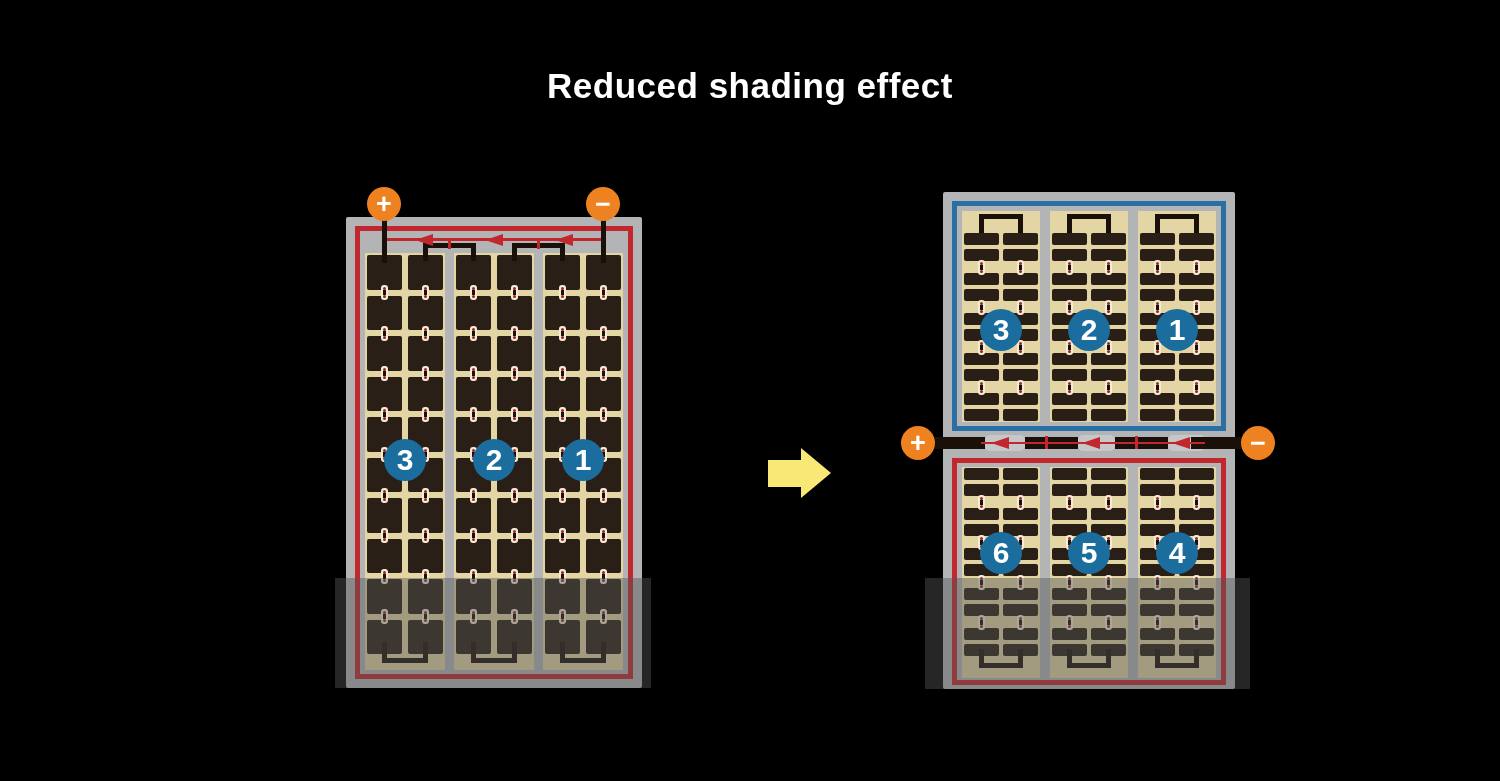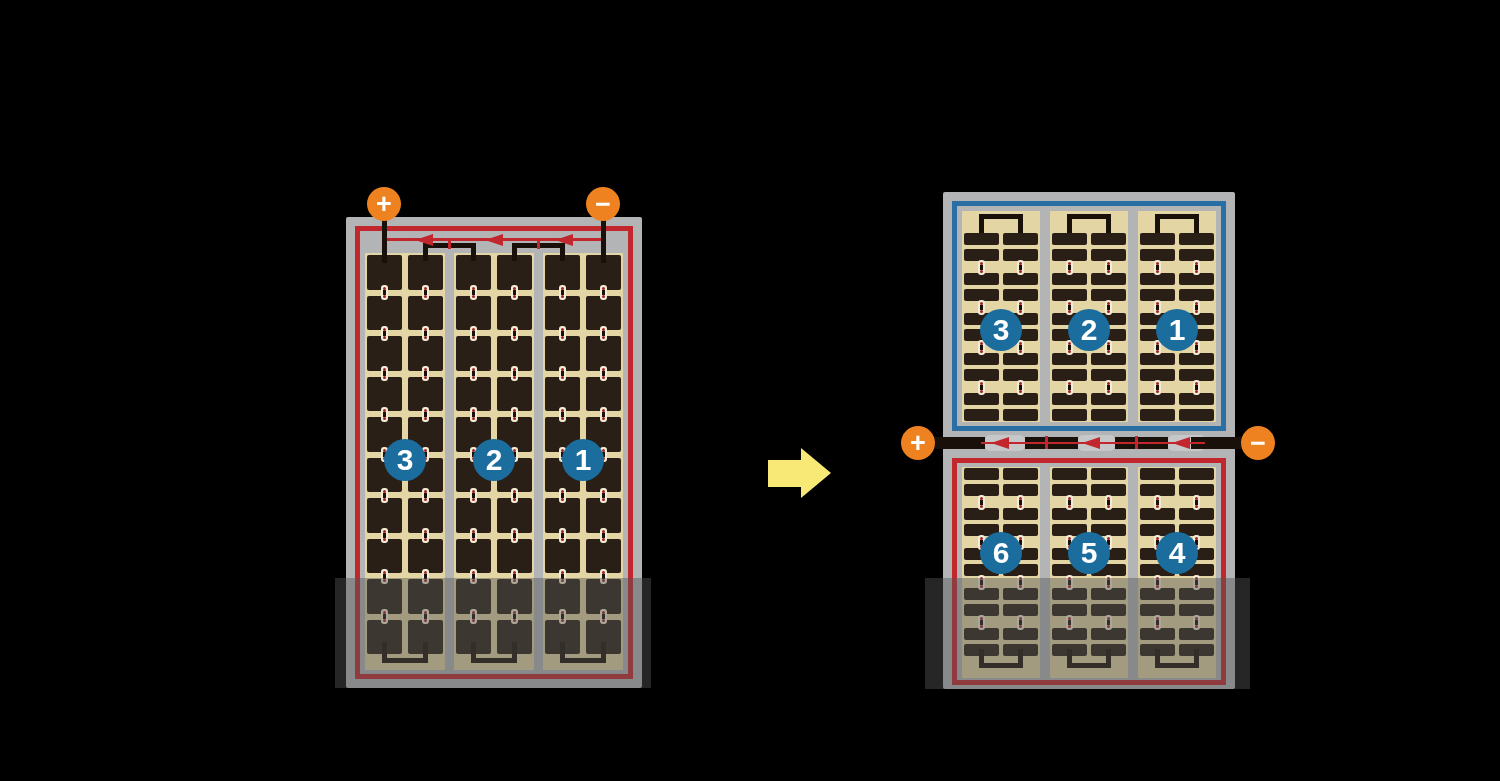--- a/index.html
+++ b/index.html
@@ -56,20 +56,21 @@
   .arrow-head {
     position: absolute; left: 801px; top: 448px; width: 0; height: 0;
     border-top: 25px solid transparent; border-bottom: 25px solid transparent;
     border-left: 30px solid var(--yellow);
   }
 </style>
 </head>
 <body>
 
 <div class="canvas">
+  <div class="title">Reduced shading effect</div>
 
   <div class="terminal" id="lt-plus">
     <span>+</span>
   </div>
   <div class="terminal" id="lt-minus">
     <span>−</span>
   </div>
   <div class="frame" id="left-frame">
       <div class="module-border" style="left: 9px; top: 9px; width: 278px; height: 453px; border-color: var(--red);"></div>
       <div class="tan" style="left: 19px; top: 36px; width: 80px; height: 417px;">

